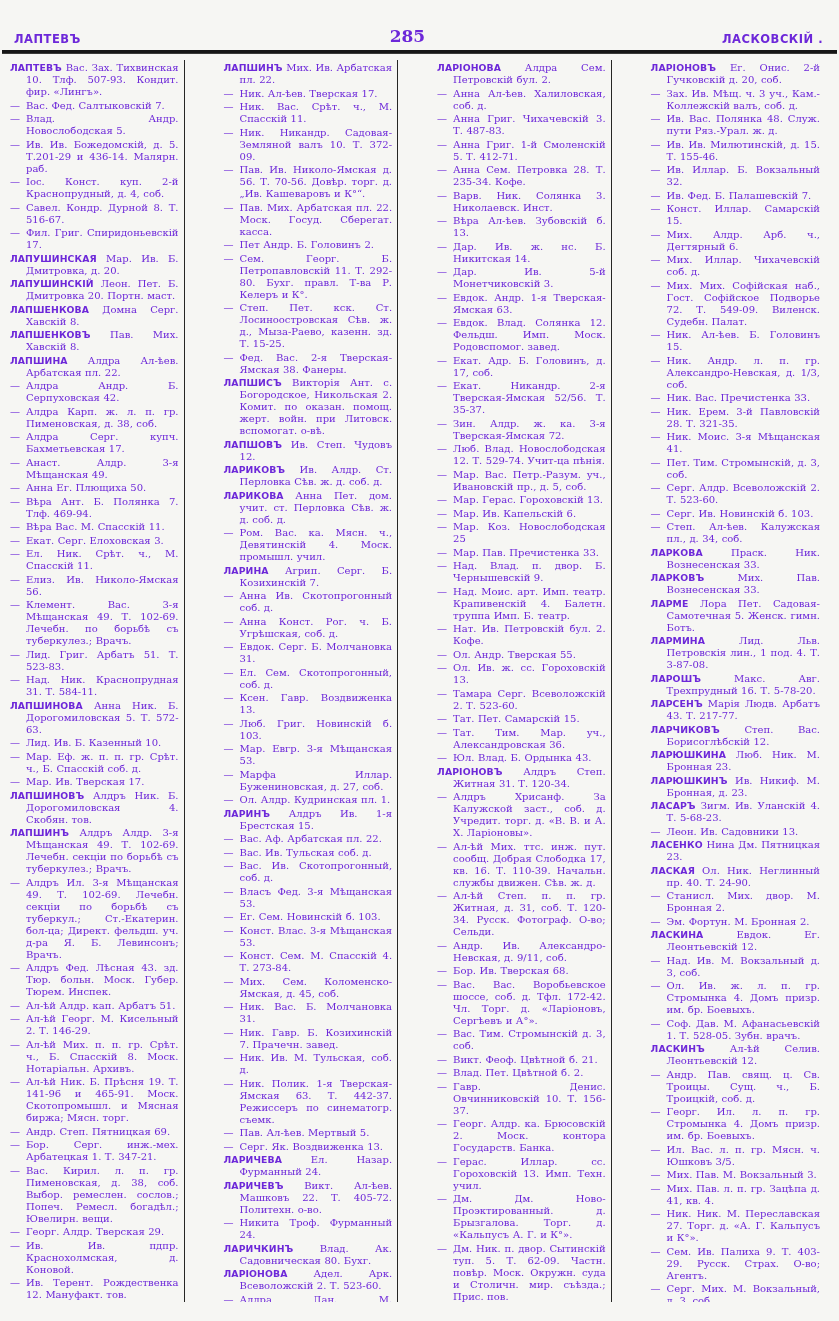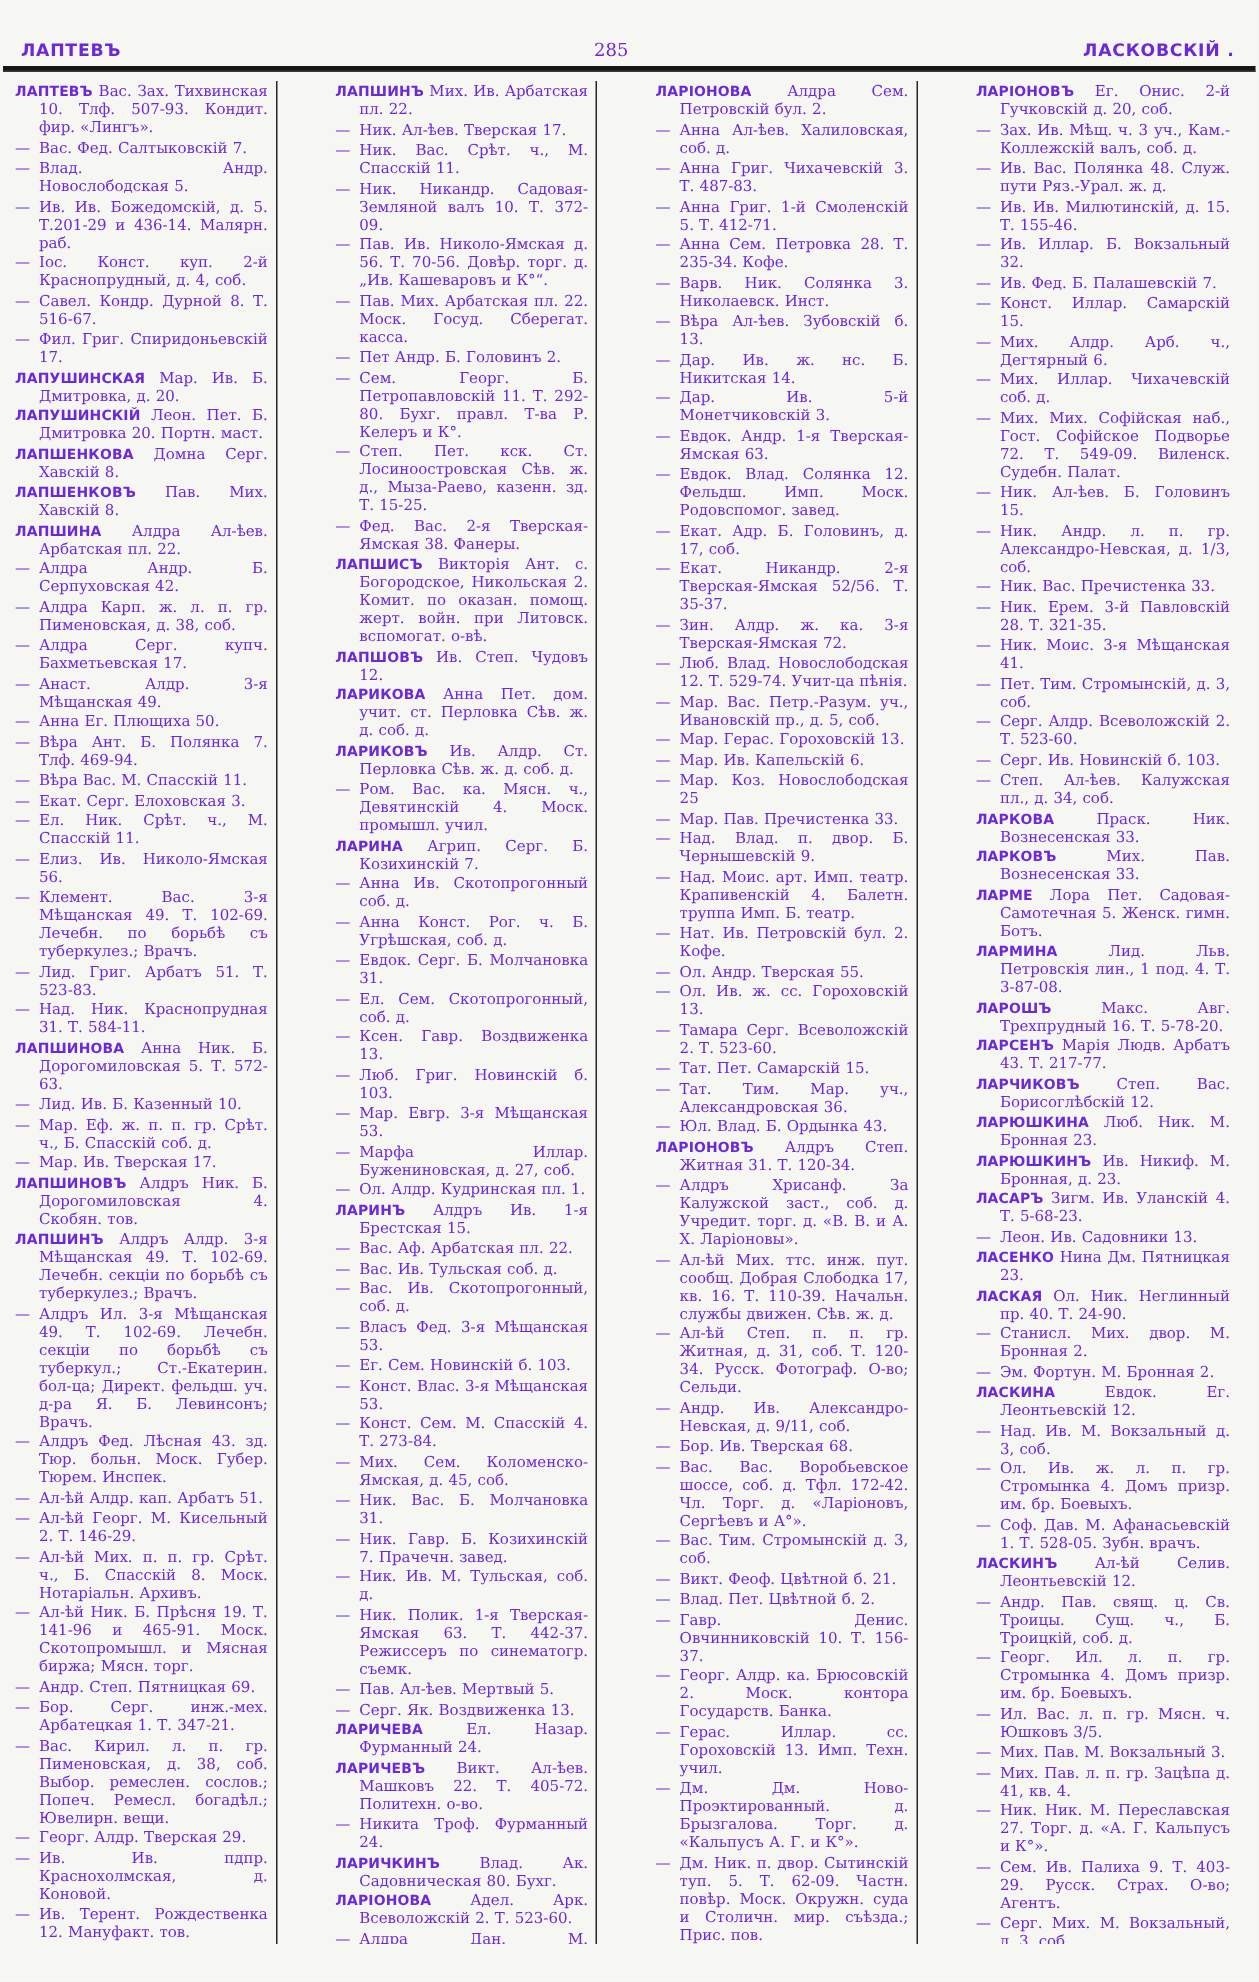--- a/index.html
+++ b/index.html
@@ -23,22 +23,22 @@
     padding: 26px 16px 4px 14px;
   }
   .running-head {
     font-family: "DejaVu Sans", sans-serif;
     font-weight: bold;
     font-size: 11.5px;
     letter-spacing: 0.5px;
   }
   .page-number {
     font-family: "DejaVu Serif", serif;
-    font-weight: normal;
-    font-size: 12px;
+    font-weight: bold;
+    font-size: 17px;
     transform: translateX(6px);
   }
   .header-rule {
     height: 3px;
     background: #161616;
     margin: 0 2px 1px 2px;
     border-bottom: 1px solid #3a3a38;
   }
   .columns {
     display: flex;
@@ -143,22 +143,22 @@
         <div class="entry"><span class="dash">—</span>Ник. Вас. Срѣт. ч., М. Спасскій 11.</div>
         <div class="entry"><span class="dash">—</span>Ник. Никандр. Садовая-Земляной валъ 10. Т. 372-09.</div>
         <div class="entry"><span class="dash">—</span>Пав. Ив. Николо-Ямская д. 56. Т. 70-56. Довѣр. торг. д. „Ив. Кашеваровъ и К°“.</div>
         <div class="entry"><span class="dash">—</span>Пав. Мих. Арбатская пл. 22. Моск. Госуд. Сберегат. касса.</div>
         <div class="entry"><span class="dash">—</span>Пет Андр. Б. Головинъ 2.</div>
         <div class="entry"><span class="dash">—</span>Сем. Георг. Б. Петропавловскій 11. Т. 292-80. Бухг. правл. Т-ва Р. Келеръ и К°.</div>
         <div class="entry"><span class="dash">—</span>Степ. Пет. кск. Ст. Лосиноостровская Сѣв. ж. д., Мыза-Раево, казенн. зд. Т. 15-25.</div>
         <div class="entry"><span class="dash">—</span>Фед. Вас. 2-я Тверская-Ямская 38. Фанеры.</div>
         <div class="entry"><span class="surname">ЛАПШИСЪ</span> Викторія Ант. с. Богородское, Никольская 2. Комит. по оказан. помощ. жерт. войн. при Литовск. вспомогат. о-вѣ.</div>
         <div class="entry"><span class="surname">ЛАПШОВЪ</span> Ив. Степ. Чудовъ 12.</div>
+        <div class="entry"><span class="surname">ЛАРИКОВЪ</span> Ив. Алдр. Ст. Перловка Сѣв. ж. д. соб. д.</div>
         <div class="entry"><span class="surname">ЛАРИКОВА</span> Анна Пет. дом. учит. ст. Перловка Сѣв. ж. д. соб. д.</div>
-        <div class="entry"><span class="surname">ЛАРИКОВЪ</span> Ив. Алдр. Ст. Перловка Сѣв. ж. д. соб. д.</div>
         <div class="entry"><span class="dash">—</span>Ром. Вас. ка. Мясн. ч., Девятинскій 4. Моск. промышл. учил.</div>
         <div class="entry"><span class="surname">ЛАРИНА</span> Агрип. Серг. Б. Козихинскій 7.</div>
         <div class="entry"><span class="dash">—</span>Анна Ив. Скотопрогонный соб. д.</div>
         <div class="entry"><span class="dash">—</span>Анна Конст. Рог. ч. Б. Угрѣшская, соб. д.</div>
         <div class="entry"><span class="dash">—</span>Евдок. Серг. Б. Молчановка 31.</div>
         <div class="entry"><span class="dash">—</span>Ел. Сем. Скотопрогонный, соб. д.</div>
         <div class="entry"><span class="dash">—</span>Ксен. Гавр. Воздвиженка 13.</div>
         <div class="entry"><span class="dash">—</span>Люб. Григ. Новинскій б. 103.</div>
         <div class="entry"><span class="dash">—</span>Мар. Евгр. 3-я Мѣщанская 53.</div>
         <div class="entry"><span class="dash">—</span>Марфа Иллар. Бужениновская, д. 27, соб.</div>

